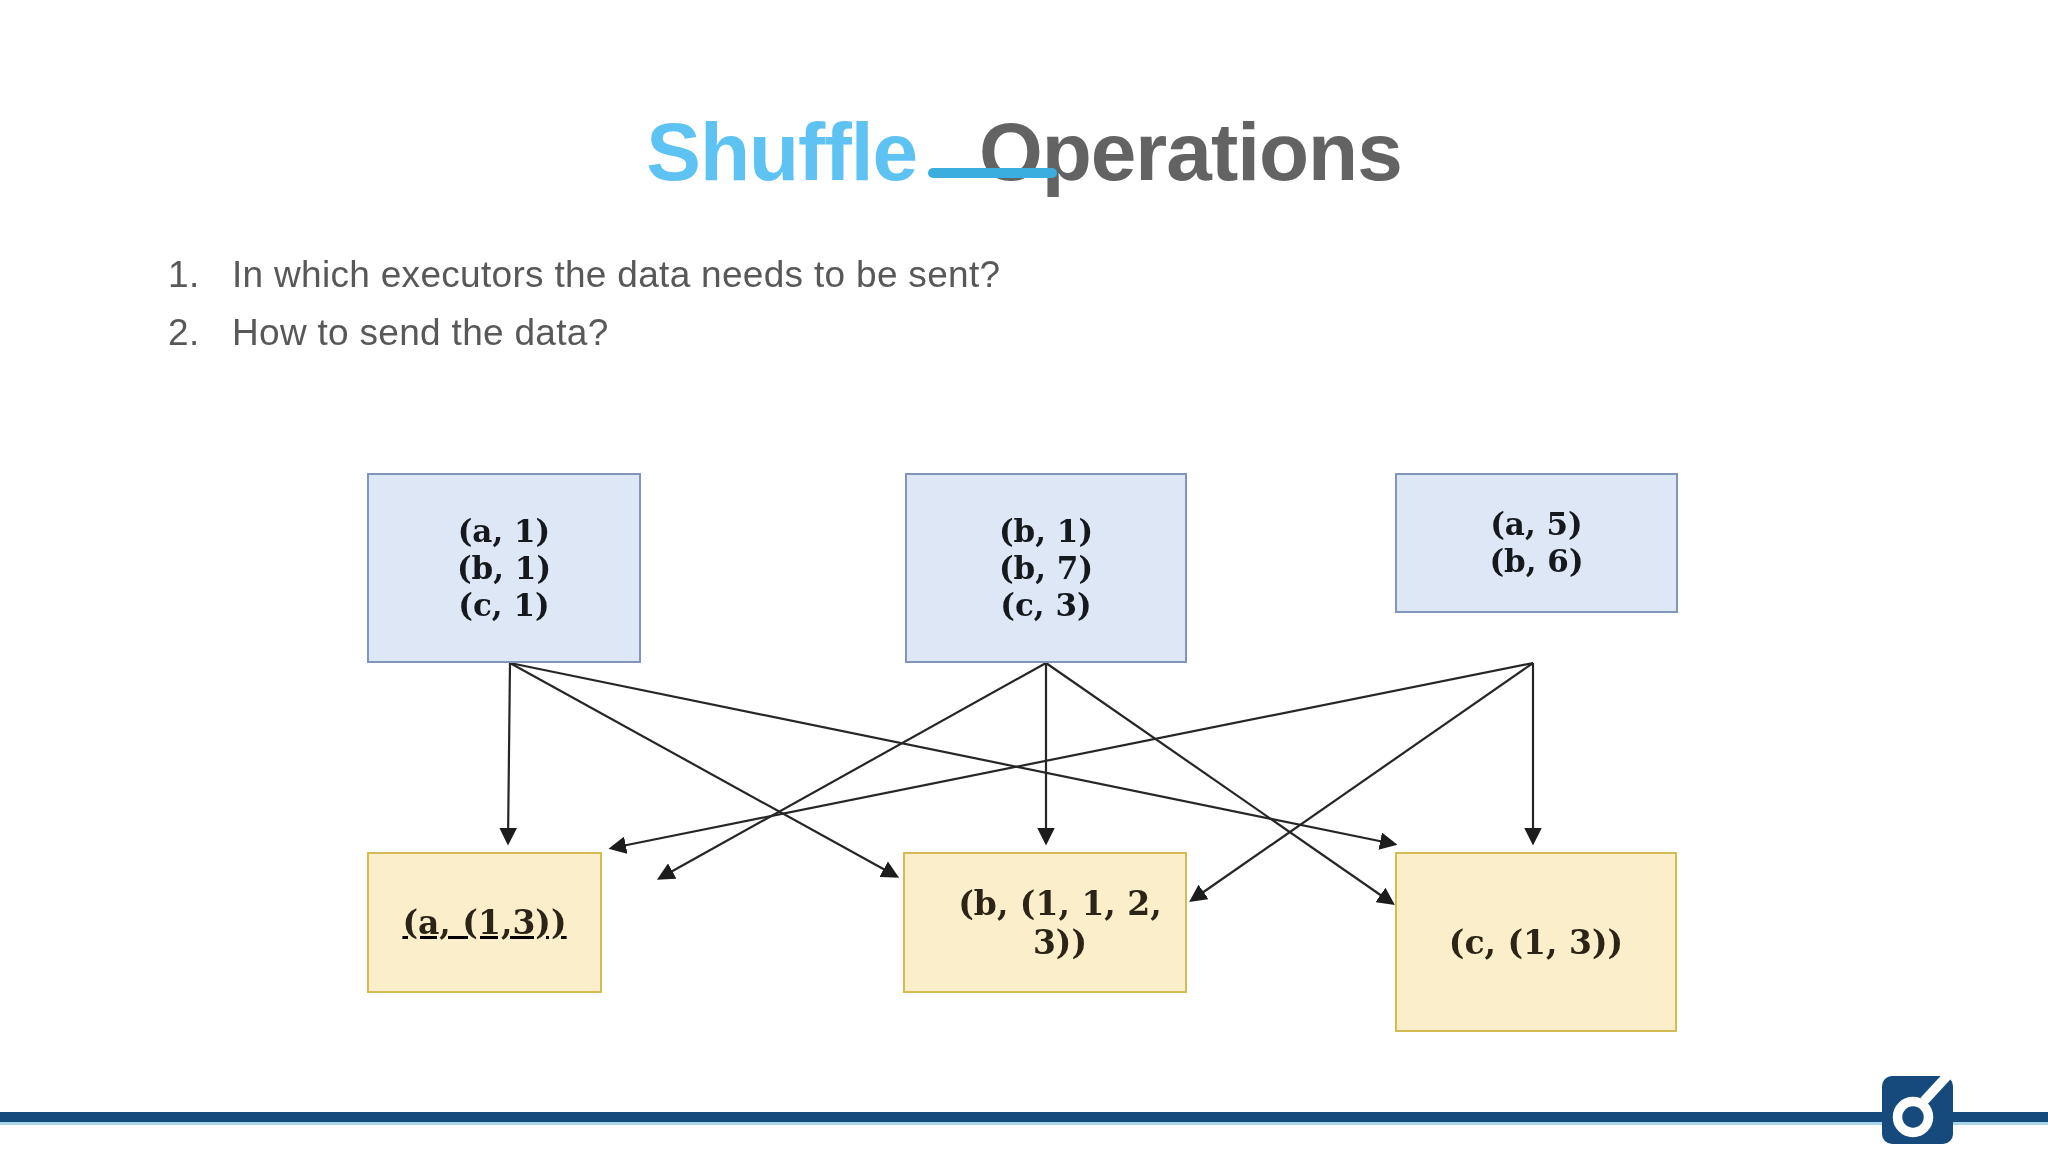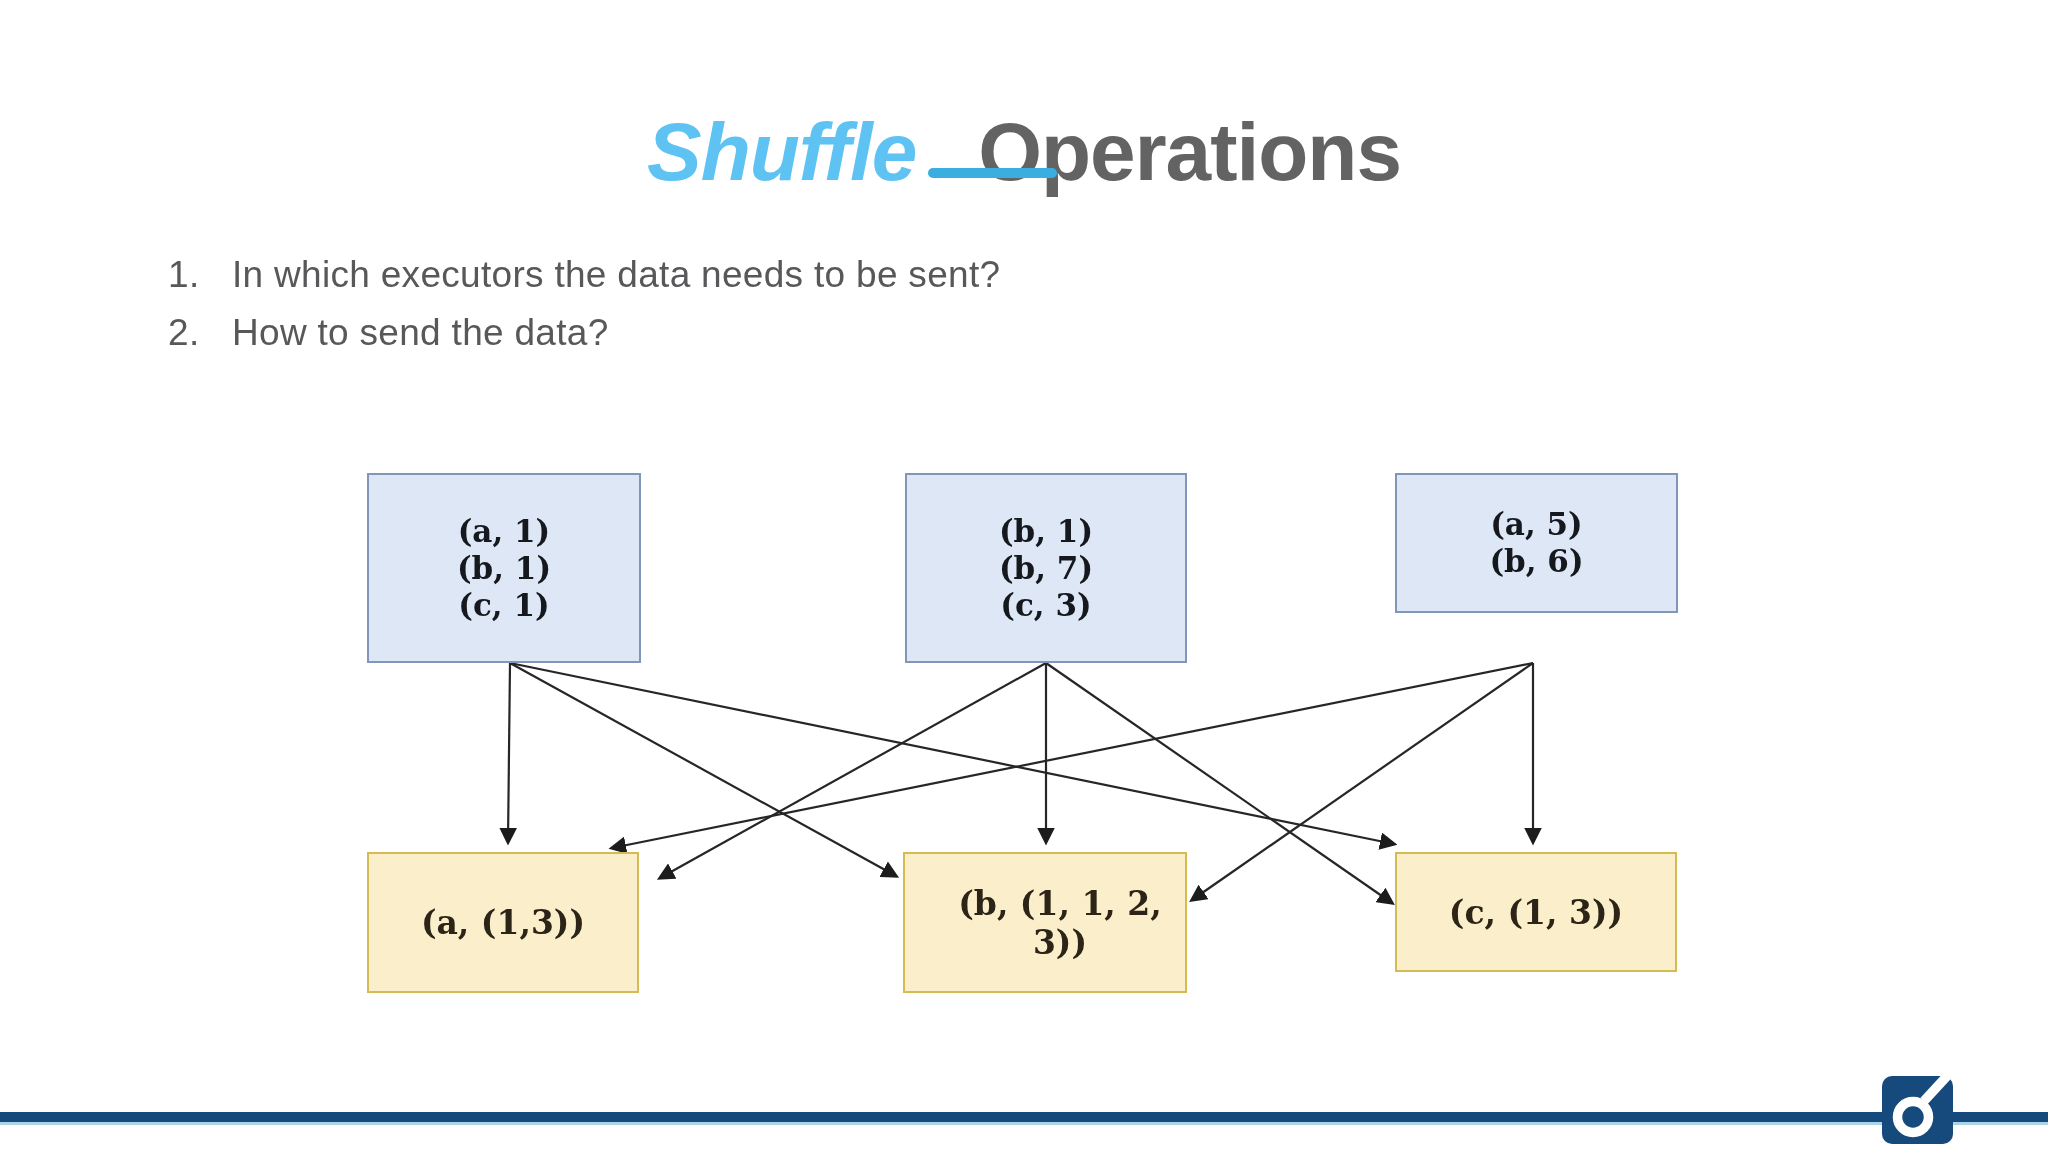--- a/index.html
+++ b/index.html
@@ -3,21 +3,21 @@
 <meta charset="utf-8">
 <style>
   html,body{margin:0;padding:0;background:#ffffff;}
   body{width:2048px;height:1152px;overflow:hidden;font-family:"Liberation Sans",sans-serif;}
   .slide{position:relative;width:2048px;height:1152px;background:#ffffff;}
 
   
   .title{position:absolute;left:0;right:0;top:52px;text-align:center;
          font-size:82px;font-weight:800;letter-spacing:-1px;line-height:1.1;
          font-family:"Liberation Sans",sans-serif;}
-  .title .hl{color:var(--c-title-accent,#5ec3f2);font-style:italic;}
+  .title .hl{color:var(--c-title-accent,#5ec3f2);}
   .title .rest{color:var(--c-title-main,#636363);margin-left:40px;}
   .title-underline{position:absolute;left:928px;top:168px;width:129px;height:10px;
          border-radius:5px;background:var(--c-underline,#3aaede);}
 
   
   .questions{position:absolute;left:168px;top:246px;color:#58585a;
          font-size:37px;letter-spacing:.3px;}
   .q-row{display:flex;line-height:58px;}
   .q-num{width:64px;flex:0 0 64px;}
   .q-text{flex:1;}
@@ -28,23 +28,23 @@
   .box-blue{background:var(--c-exec-fill,#dde7f6);border:2px solid var(--c-exec-border,#8196b8);}
   .box-yellow{background:var(--c-res-fill,#fbeeca);border:2px solid var(--c-res-border,#d5bc52);}
   .box-blue .lines{font-family:"DejaVu Serif","Liberation Serif",serif;font-weight:bold;
        font-size:31px;line-height:37px;color:#15181d;}
   .box-yellow .label{font-family:"DejaVu Serif","Liberation Serif",serif;font-weight:bold;
        font-size:33px;color:#2b2417;}
   .lines span{display:block;}
   .b1{left:367px;top:473px;width:274px;height:190px;}
   .b2{left:905px;top:473px;width:282px;height:190px;}
   .b3{left:1395px;top:473px;width:283px;height:140px;}
-  .y1{left:367px;top:852px;width:272px;height:141px;}
+  .y1{left:367px;top:852px;width:235px;height:141px;text-decoration:underline;}
   .y2{left:903px;top:852px;width:284px;height:141px;padding-left:30px;}
-  .y3{left:1395px;top:852px;width:282px;height:120px;}
+  .y3{left:1395px;top:852px;width:282px;height:180px;}
 
   
   .arrows{position:absolute;left:0;top:0;width:2048px;height:1152px;pointer-events:none;}
 
   
   .caption{position:absolute;left:903px;top:1046px;width:284px;text-align:center;
        font-size:33px;font-weight:bold;color:#0a0a0a;letter-spacing:.5px;}
 
   
   .footer-bar{position:absolute;left:0;top:1112px;width:2048px;height:10px;

